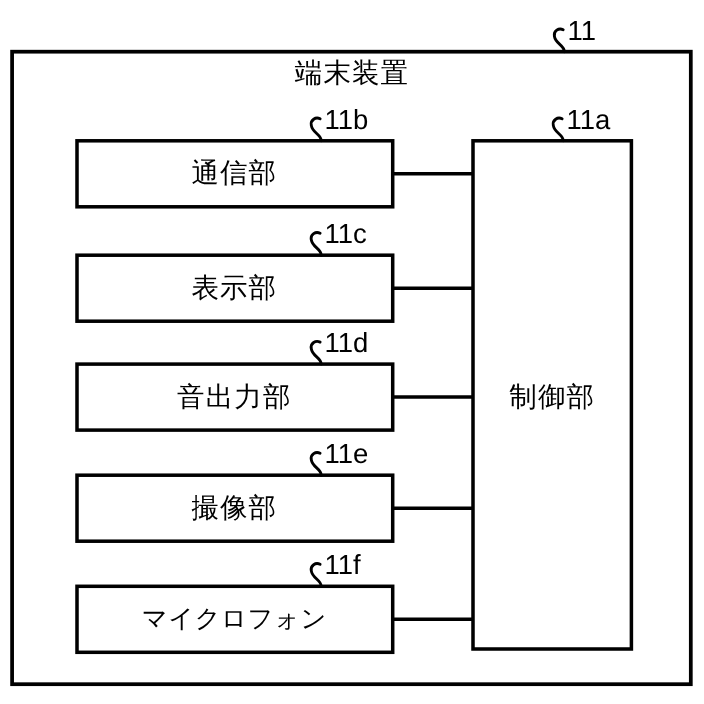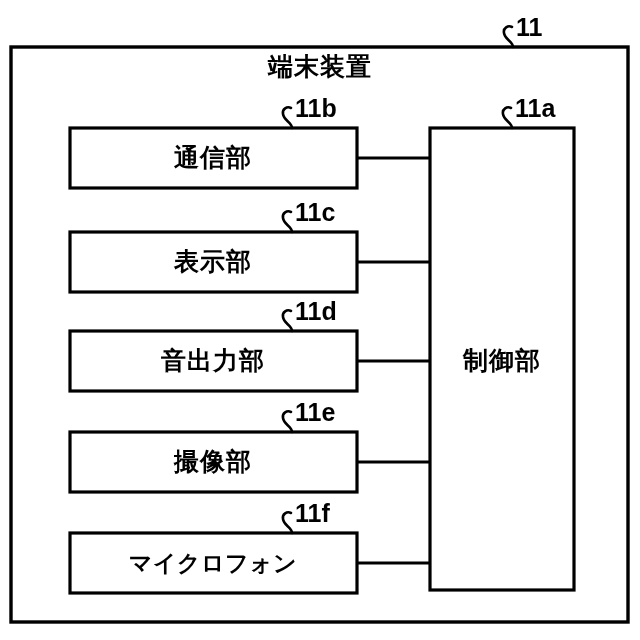--- a/index.html
+++ b/index.html
@@ -10,21 +10,20 @@
   }
   body {
     font-family: "Liberation Sans", "DejaVu Sans", sans-serif;
   }
   #canvas {
     position: relative;
     width: 640px;
     height: 640px;
     background: #ffffff;
     overflow: hidden;
-    font-weight: bold;
   }
   svg.diagram {
     position: absolute;
     left: 0;
     top: 0;
     width: 640px;
     height: 640px;
     display: block;
   }
   .box-rect {

